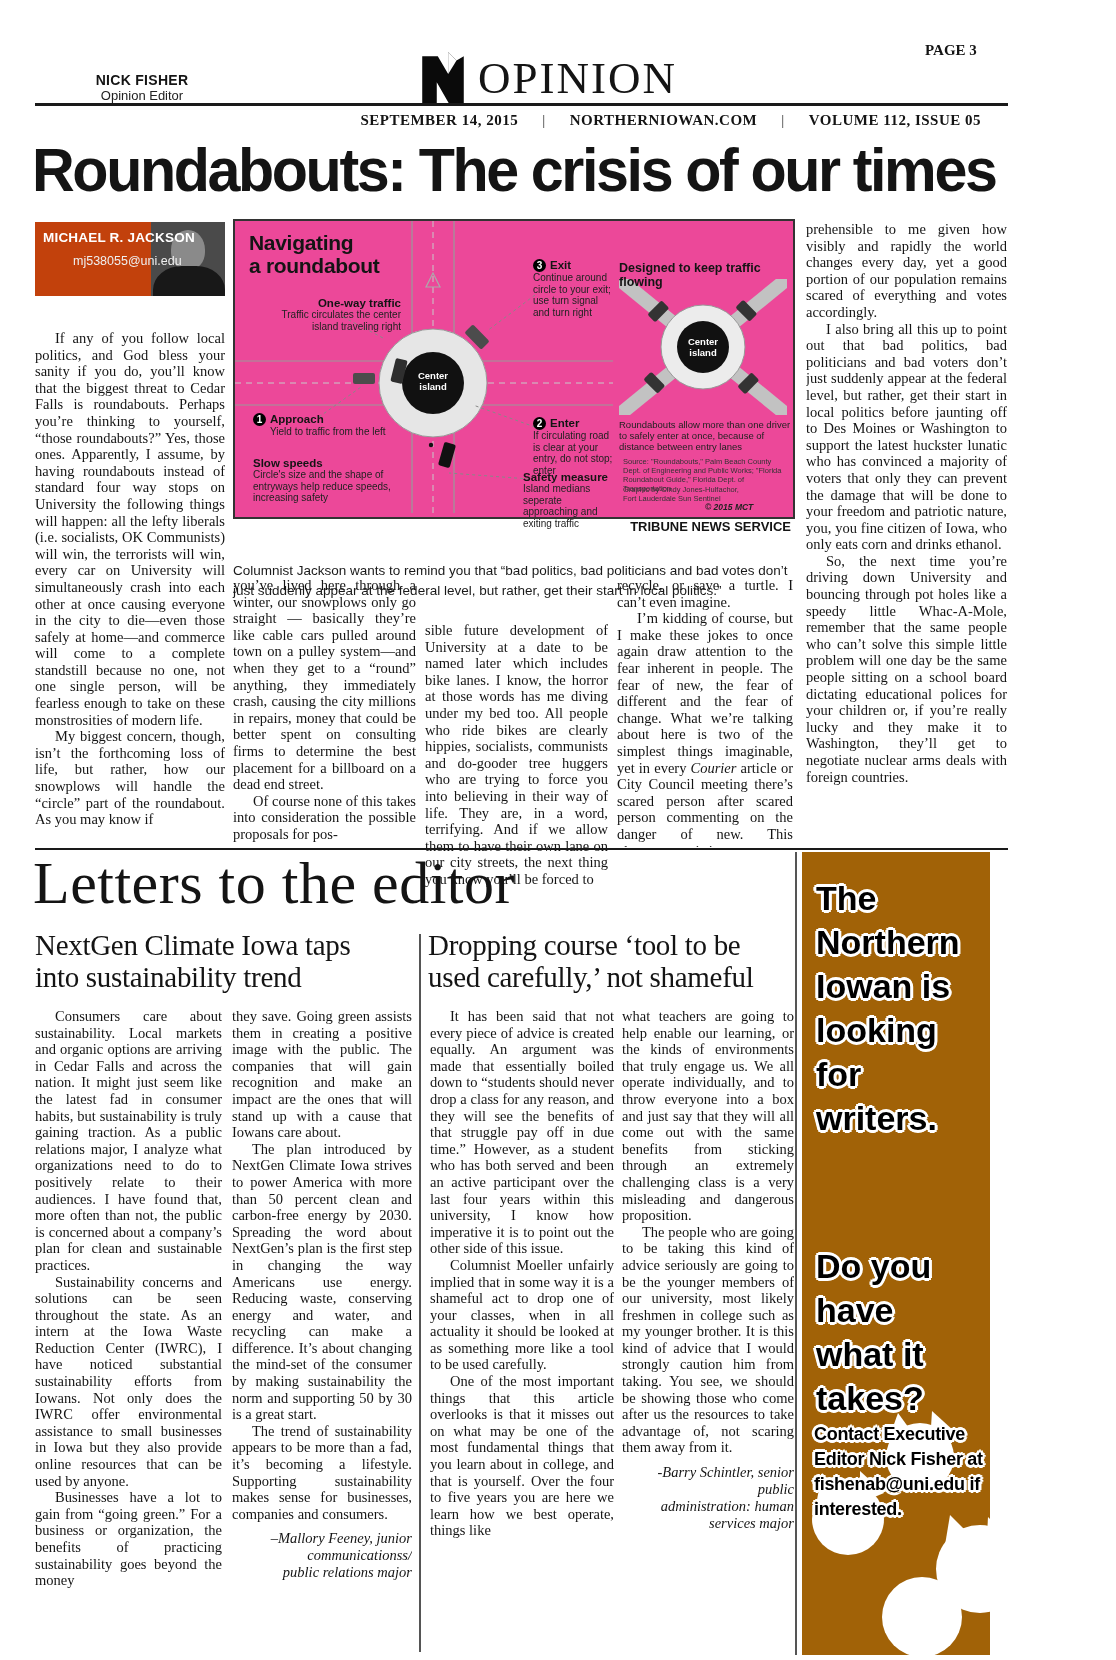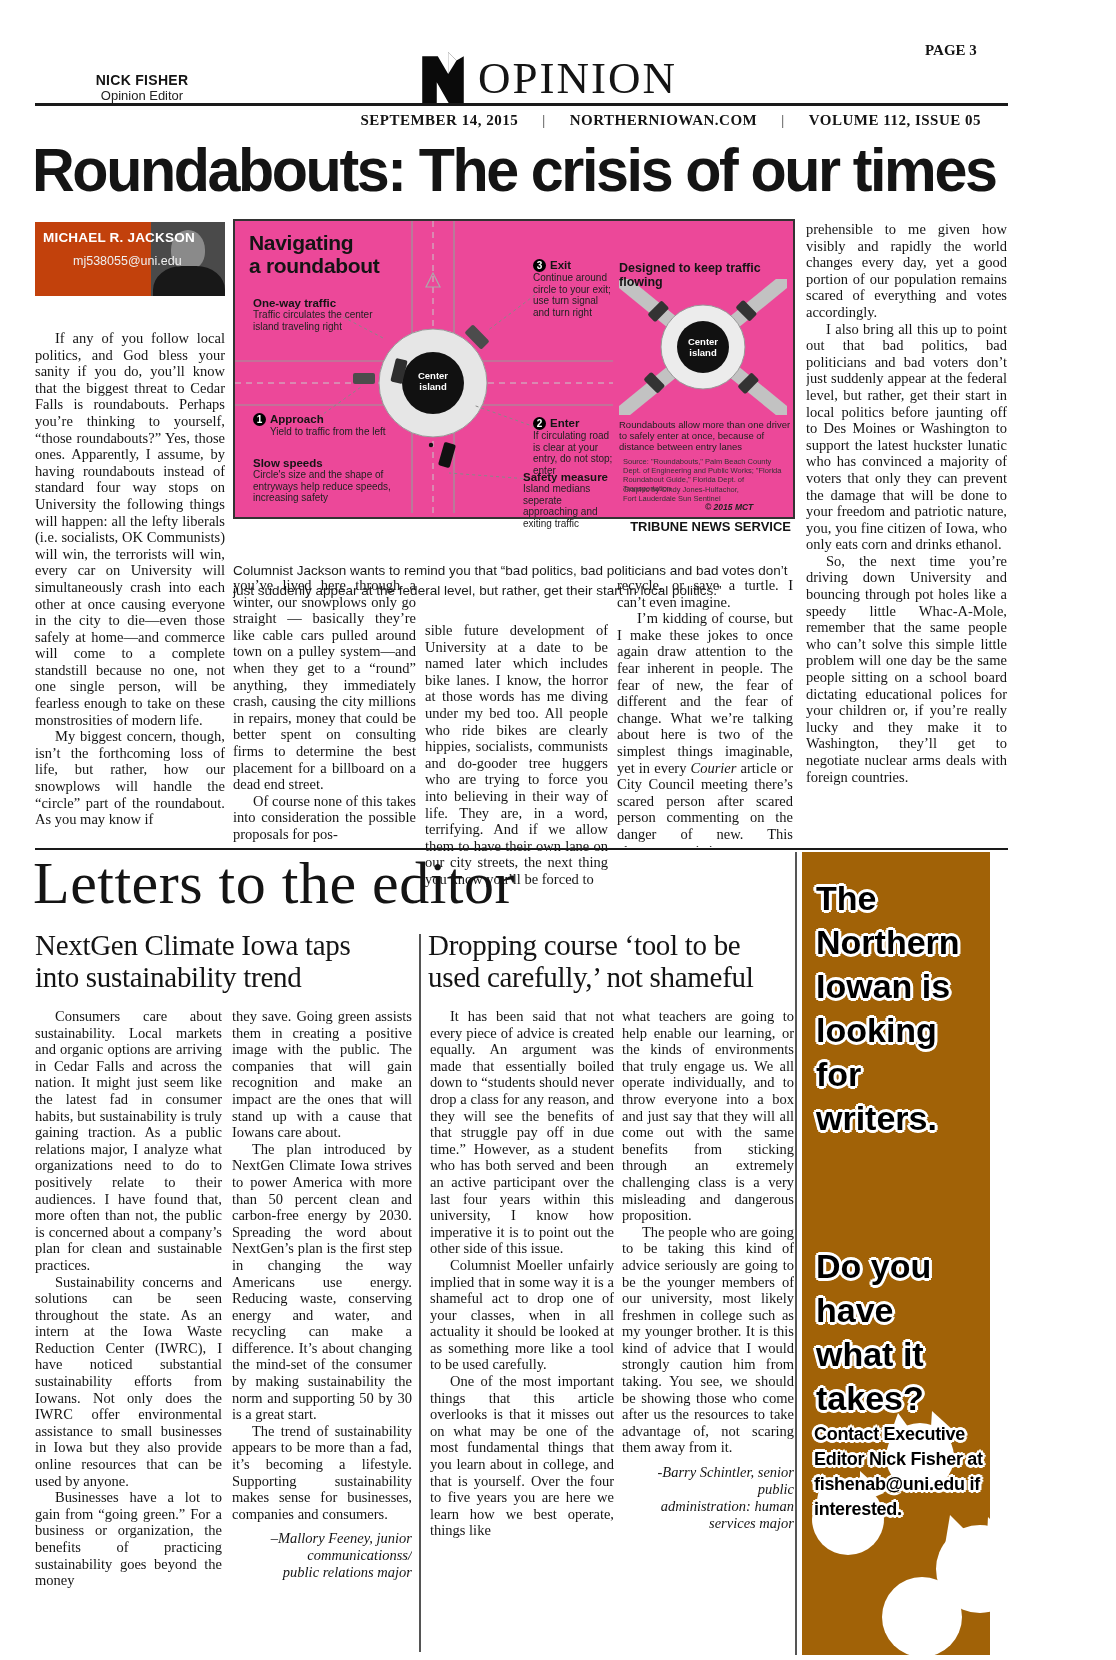--- a/index.html
+++ b/index.html
@@ -168,21 +168,21 @@
 
     <div class="island-label" style="left:168px;top:150px;width:60px">
       <div>Center</div>
       <div>island</div>
     </div>
     <div class="island-label" style="left:440px;top:116px;width:56px">
       <div>Center</div>
       <div>island</div>
     </div>
 
-    <div class="g-label" style="left:18px;top:76px;width:148px;">
+    <div class="g-label" style="left:18px;top:76px;width:148px;text-align:right">
       <span class="h">One-way traffic</span>
       <span class="b">Traffic circulates the center island traveling right</span>
     </div>
     <div class="g-label" style="left:18px;top:192px;width:160px">
       <span class="h"><span class="gnum">1</span><span>Approach</span></span>
       <span class="b" style="padding-left:17px">Yield to traffic from the left</span>
     </div>
     <div class="g-label" style="left:18px;top:236px;width:172px">
       <span class="h">Slow speeds</span>
       <span class="b">Circle's size and the shape of entryways help reduce speeds, increasing safety</span>

